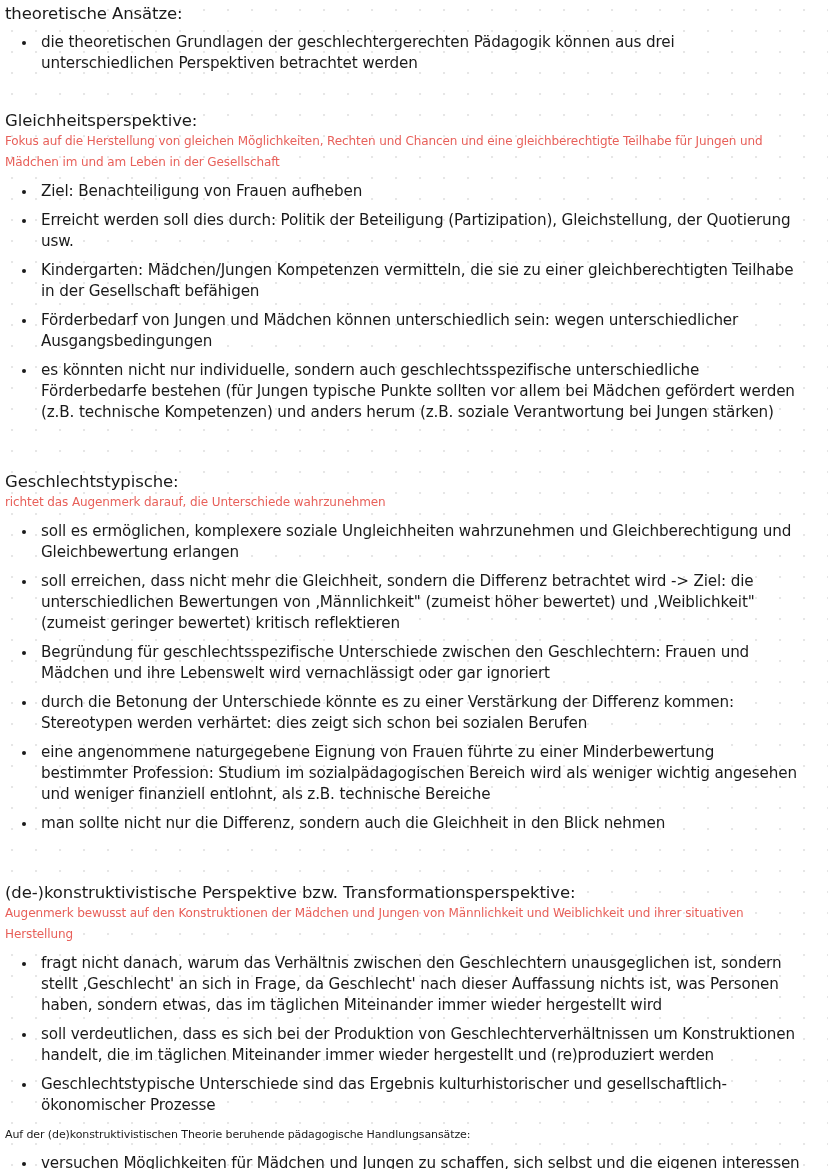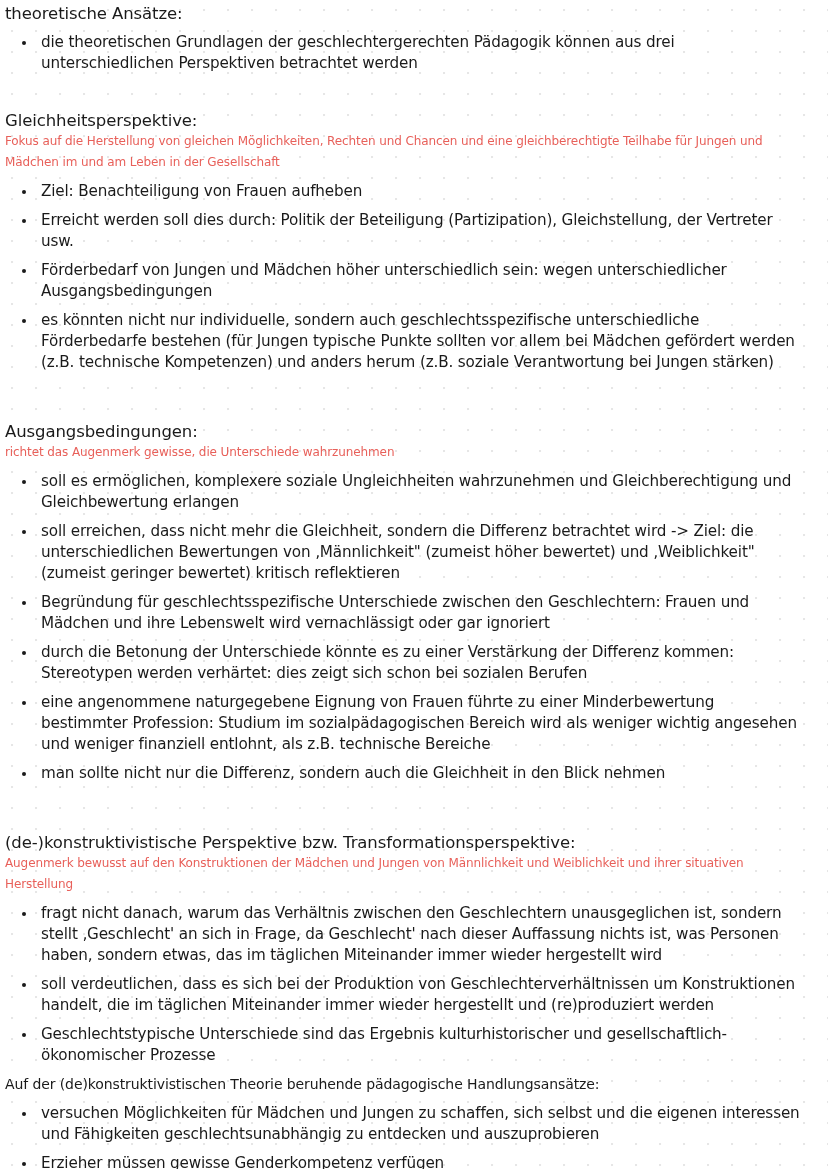--- a/index.html
+++ b/index.html
@@ -40,21 +40,21 @@
   }
   .subred {
     font-size: 12px;
     line-height: 21px;
     color: #e8605a;
     letter-spacing: -0.1px;
     margin: 0;
     padding: 0;
   }
   .plainline {
-    font-size: 14px;
+    font-size: 11px;
     line-height: 21px;
     color: #1a1a1a;
     letter-spacing: -0.1px;
     margin: 0;
     padding: 0;
   }
   ul.bullets {
     list-style: none;
     margin: 0;
     padding: 0;
@@ -95,31 +95,32 @@
       </ul>
     </div>
 
     <div class="gap-mid"></div>
 
     <div>
       <p class="heading">Gleichheitsperspektive:</p>
       <p class="subred">Fokus auf die Herstellung von gleichen Möglichkeiten, Rechten und Chancen und eine gleichberechtigte Teilhabe für Jungen und Mädchen im und am Leben in der Gesellschaft</p>
       <ul class="bullets">
         <li>Ziel: Benachteiligung von Frauen aufheben</li>
-        <li>Erreicht werden soll dies durch: Politik der Beteiligung (Partizipation), Gleichstellung, der Vertreter usw.</li>
-        <li>Förderbedarf von Jungen und Mädchen höher unterschiedlich sein: wegen unterschiedlicher Ausgangsbedingungen</li>
+        <li>Erreicht werden soll dies durch: Politik der Beteiligung (Partizipation), Gleichstellung, der Quotierung usw.</li>
+        <li>Kindergarten: Mädchen/Jungen Kompetenzen vermitteln, die sie zu einer gleichberechtigten Teilhabe in der Gesellschaft befähigen</li>
+        <li>Förderbedarf von Jungen und Mädchen können unterschiedlich sein: wegen unterschiedlicher Ausgangsbedingungen</li>
         <li>es könnten nicht nur individuelle, sondern auch geschlechtsspezifische unterschiedliche Förderbedarfe bestehen (für Jungen typische Punkte sollten vor allem bei Mädchen gefördert werden (z.B. technische Kompetenzen) und anders herum (z.B. soziale Verantwortung bei Jungen stärken)</li>
       </ul>
     </div>
 
     <div class="gap-sec"></div>
 
     <div>
-      <p class="heading">Ausgangsbedingungen:</p>
-      <p class="subred">richtet das Augenmerk gewisse, die Unterschiede wahrzunehmen</p>
+      <p class="heading">Geschlechtstypische:</p>
+      <p class="subred">richtet das Augenmerk darauf, die Unterschiede wahrzunehmen</p>
       <ul class="bullets">
         <li>soll es ermöglichen, komplexere soziale Ungleichheiten wahrzunehmen und Gleichberechtigung und Gleichbewertung erlangen</li>
         <li>soll erreichen, dass nicht mehr die Gleichheit, sondern die Differenz betrachtet wird -&gt; Ziel: die unterschiedlichen Bewertungen von ‚Männlichkeit" (zumeist höher bewertet) und ‚Weiblichkeit" (zumeist geringer bewertet) kritisch reflektieren</li>
         <li>Begründung für geschlechtsspezifische Unterschiede zwischen den Geschlechtern: Frauen und Mädchen und ihre Lebenswelt wird vernachlässigt oder gar ignoriert</li>
         <li>durch die Betonung der Unterschiede könnte es zu einer Verstärkung der Differenz kommen: Stereotypen werden verhärtet: dies zeigt sich schon bei sozialen Berufen</li>
         <li>eine angenommene naturgegebene Eignung von Frauen führte zu einer Minderbewertung bestimmter Profession: Studium im sozialpädagogischen Bereich wird als weniger wichtig angesehen und weniger finanziell entlohnt, als z.B. technische Bereiche</li>
         <li>man sollte nicht nur die Differenz, sondern auch die Gleichheit in den Blick nehmen</li>
       </ul>
     </div>
 

